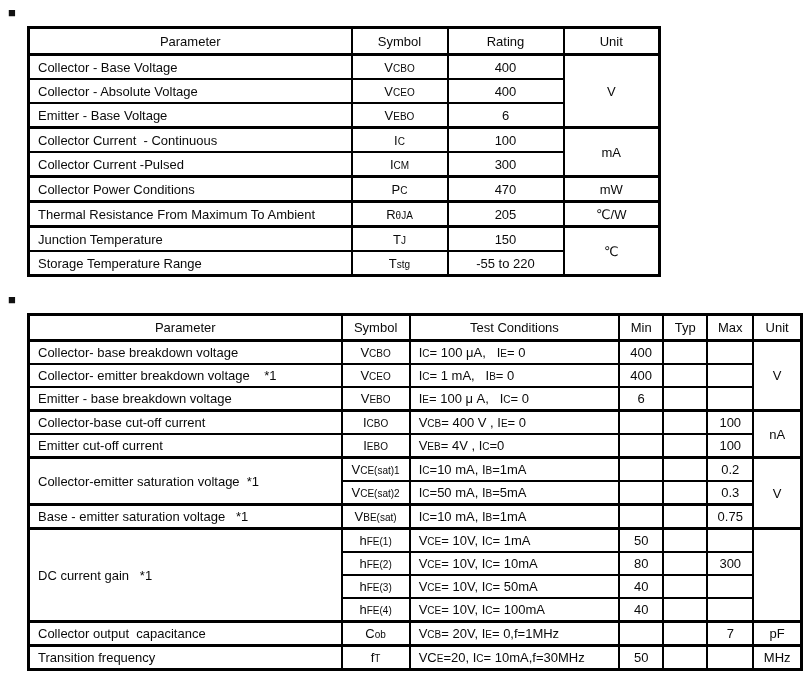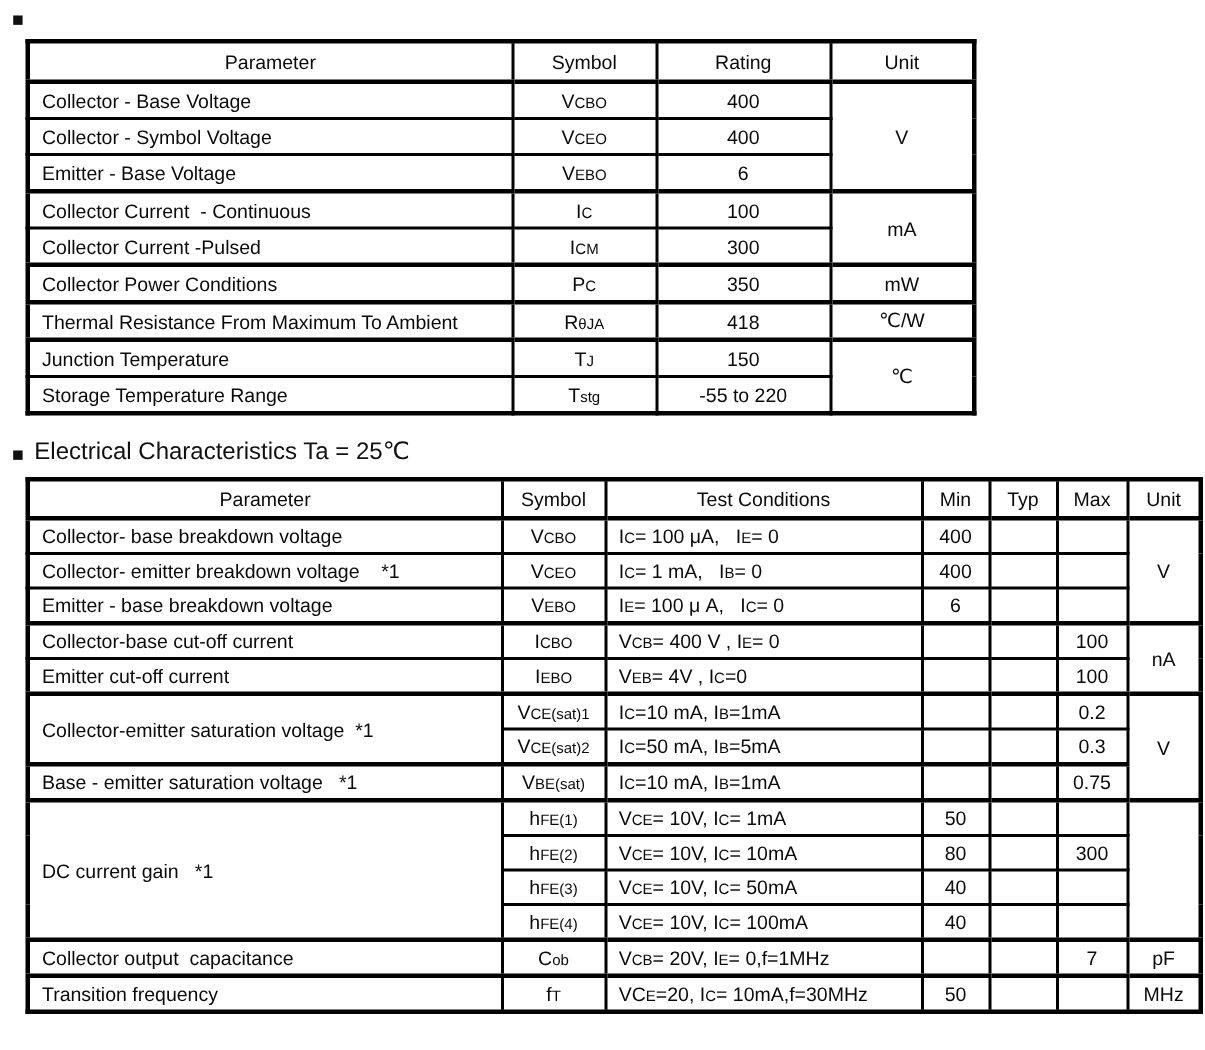--- a/index.html
+++ b/index.html
@@ -11,21 +11,21 @@
   }
   .section-title {
     display:flex; align-items:center; gap:7px;
     font-size:16px; line-height:18px; color:#111;
     margin:6px 0 0 8px;
   }
   .bullet { font-size:13px; line-height:13px; }
   table {
     border-collapse:collapse; table-layout:fixed;
     border:3px solid #000;
-    margin:7px 0 0 17px;
+    margin:7px 0 0 27px;
   }
   td,th {
     border:2px solid #000;
     font-size:13px; font-weight:normal;
     text-align:center; vertical-align:middle;
     padding:0; overflow:hidden; white-space:nowrap;
     color:#0a0a0a;
   }
   thead th { border-bottom:3px solid #000; }
   tr.gs td { border-top:3px solid #000; }
@@ -63,21 +63,21 @@
       </tr>
     </thead>
     <tbody>
       <tr>
         <td class="pl">Collector - Base Voltage</td>
         <td>V<span class="sb">CBO</span></td>
         <td>400</td>
         <td rowspan="3">V</td>
       </tr>
       <tr>
-        <td class="pl">Collector - Symbol Voltage</td>
+        <td class="pl">Collector - Absolute Voltage</td>
         <td>V<span class="sb">CEO</span></td>
         <td>400</td>
       </tr>
       <tr>
         <td class="pl">Emitter - Base Voltage</td>
         <td>V<span class="sb">EBO</span></td>
         <td>6</td>
       </tr>
       <tr class="gs">
         <td class="pl">Collector Current&nbsp; - Continuous</td>
@@ -86,46 +86,45 @@
         <td rowspan="2">mA</td>
       </tr>
       <tr>
         <td class="pl">Collector Current -Pulsed</td>
         <td>I<span class="sb">CM</span></td>
         <td>300</td>
       </tr>
       <tr class="gs">
         <td class="pl">Collector Power Conditions</td>
         <td>P<span class="sb">C</span></td>
-        <td>350</td>
+        <td>470</td>
         <td>mW</td>
       </tr>
       <tr class="gs">
         <td class="pl">Thermal Resistance From Maximum To Ambient</td>
         <td>R<span class="sb">θJA</span></td>
-        <td>418</td>
+        <td>205</td>
         <td>℃/W</td>
       </tr>
       <tr class="gs">
         <td class="pl">Junction Temperature</td>
         <td>T<span class="sb">J</span></td>
         <td>150</td>
         <td rowspan="2">℃</td>
       </tr>
       <tr>
         <td class="pl">Storage Temperature Range</td>
         <td>T<span class="sb">stg</span></td>
         <td>-55 to 220</td>
       </tr>
     </tbody>
   </table>
 
   <div class="section-title title2">
     <span class="bullet">■</span>
-    <span>Electrical Characteristics Ta = 25℃</span>
   </div>
 
   <table id="t2">
     <colgroup>
         <col style="width:316px">
         <col style="width:69px">
         <col style="width:211px">
         <col style="width:45px">
         <col style="width:45px">
         <col style="width:47px">

